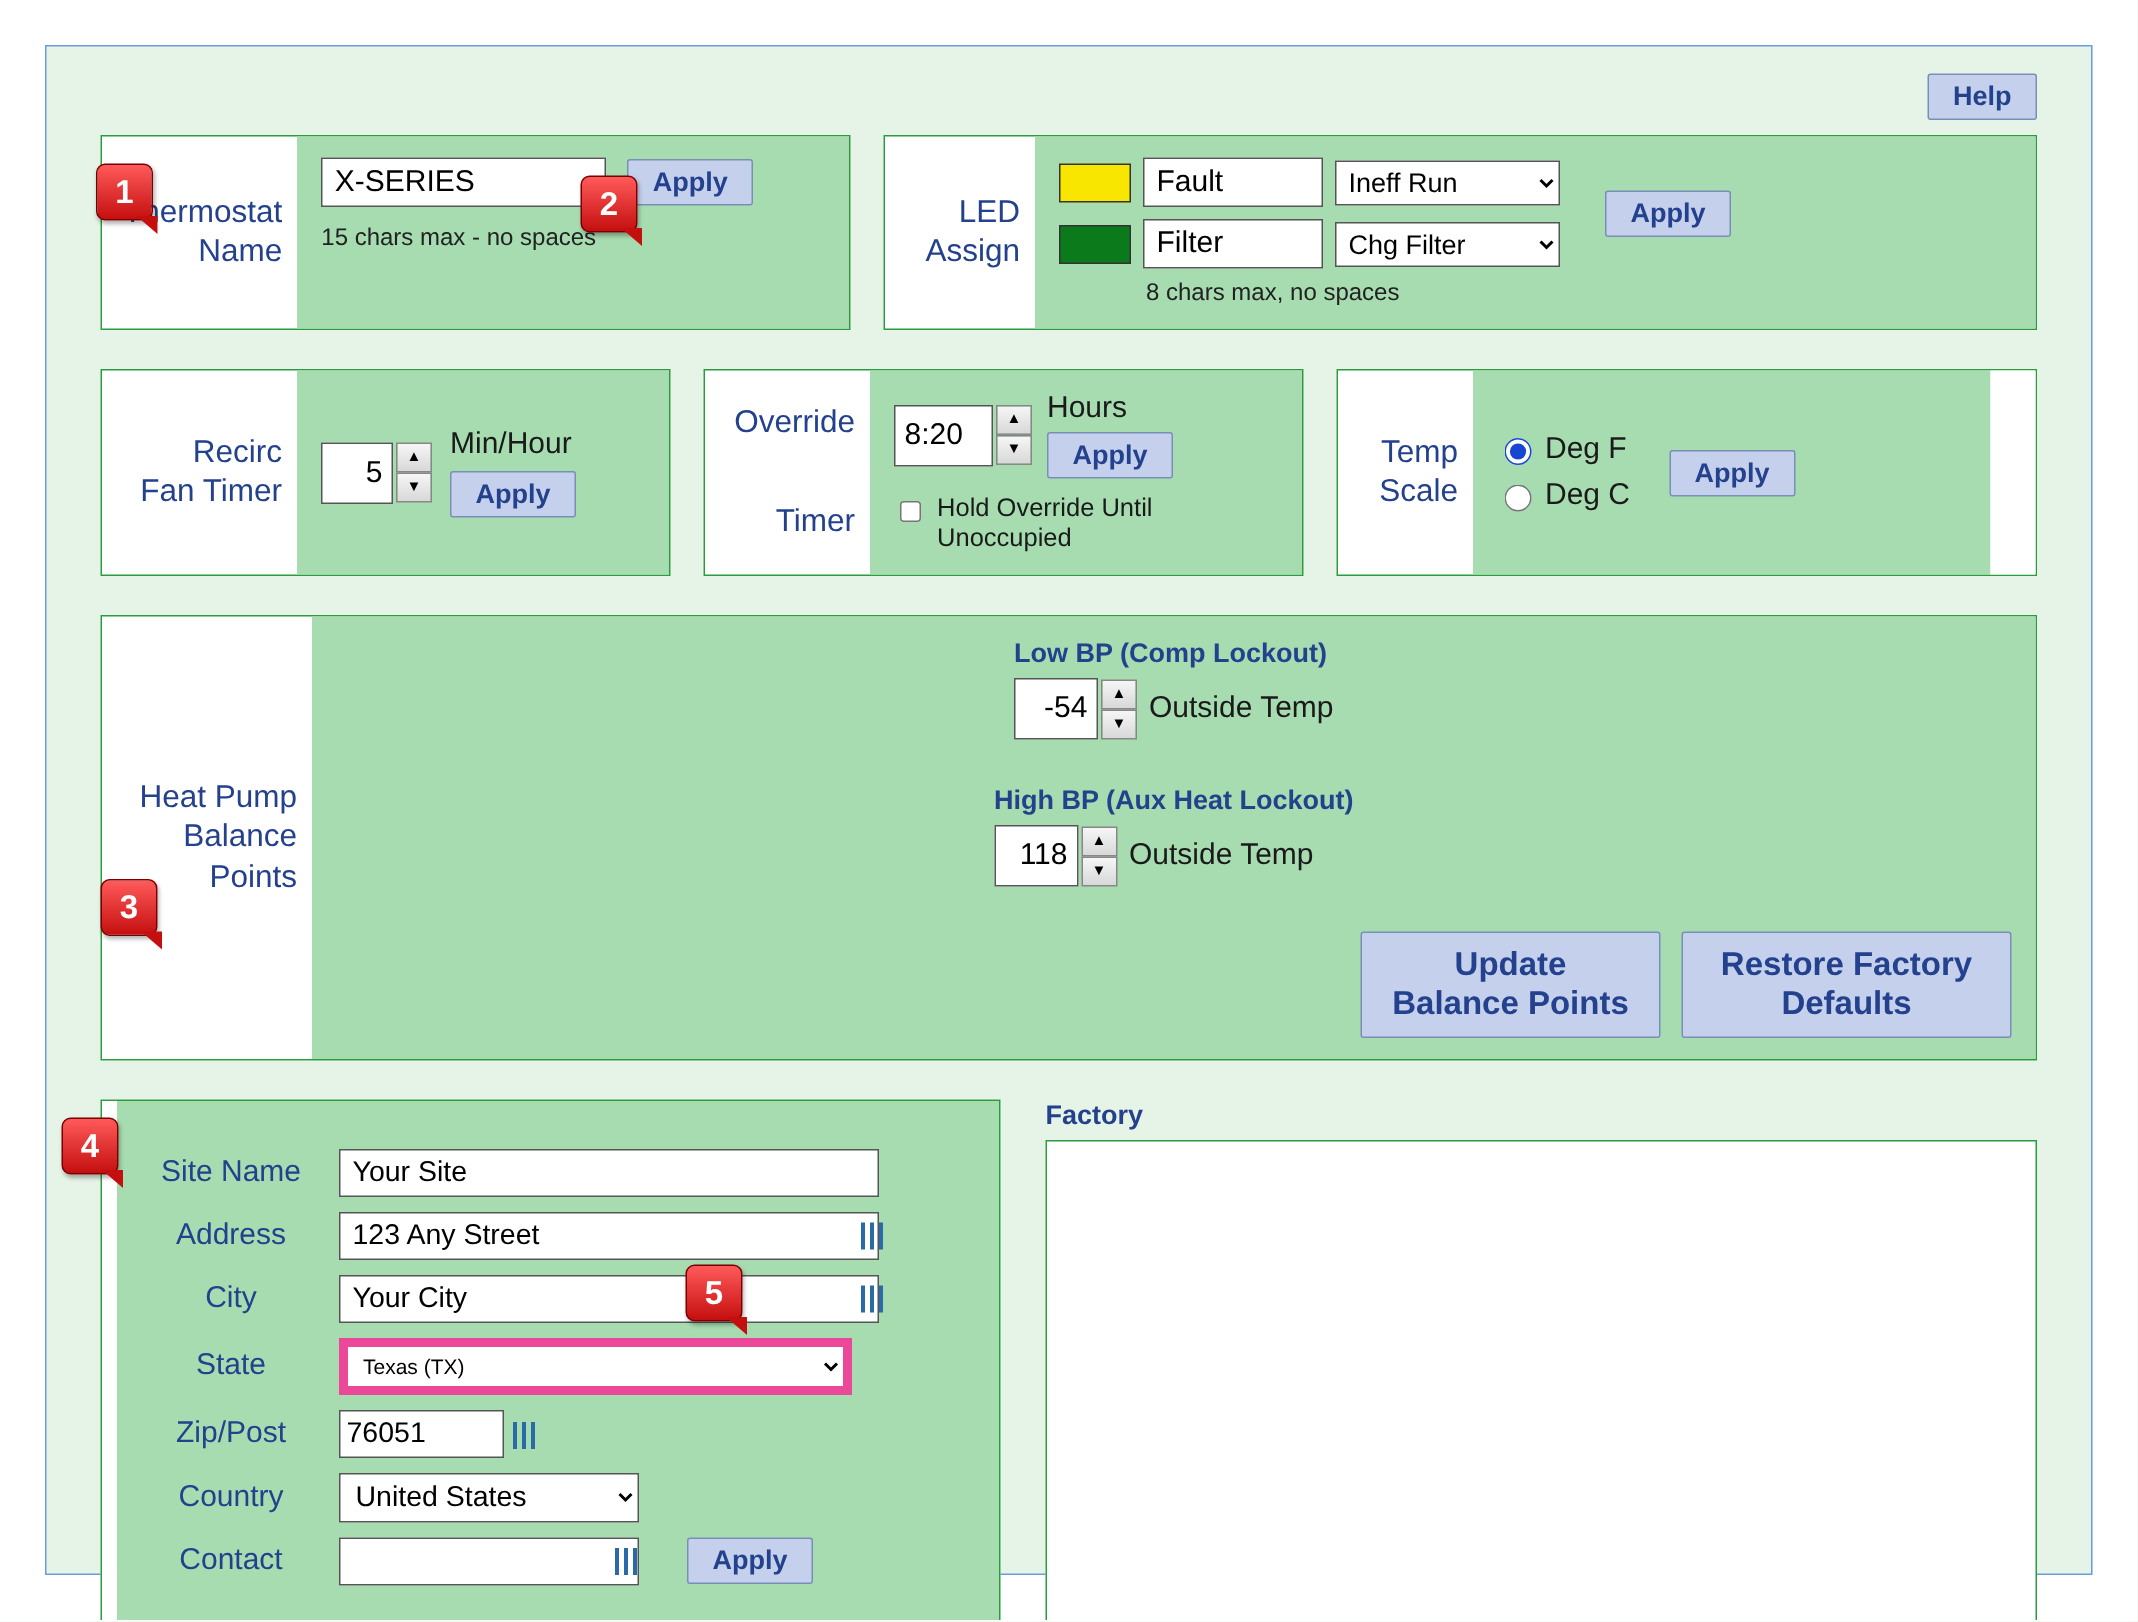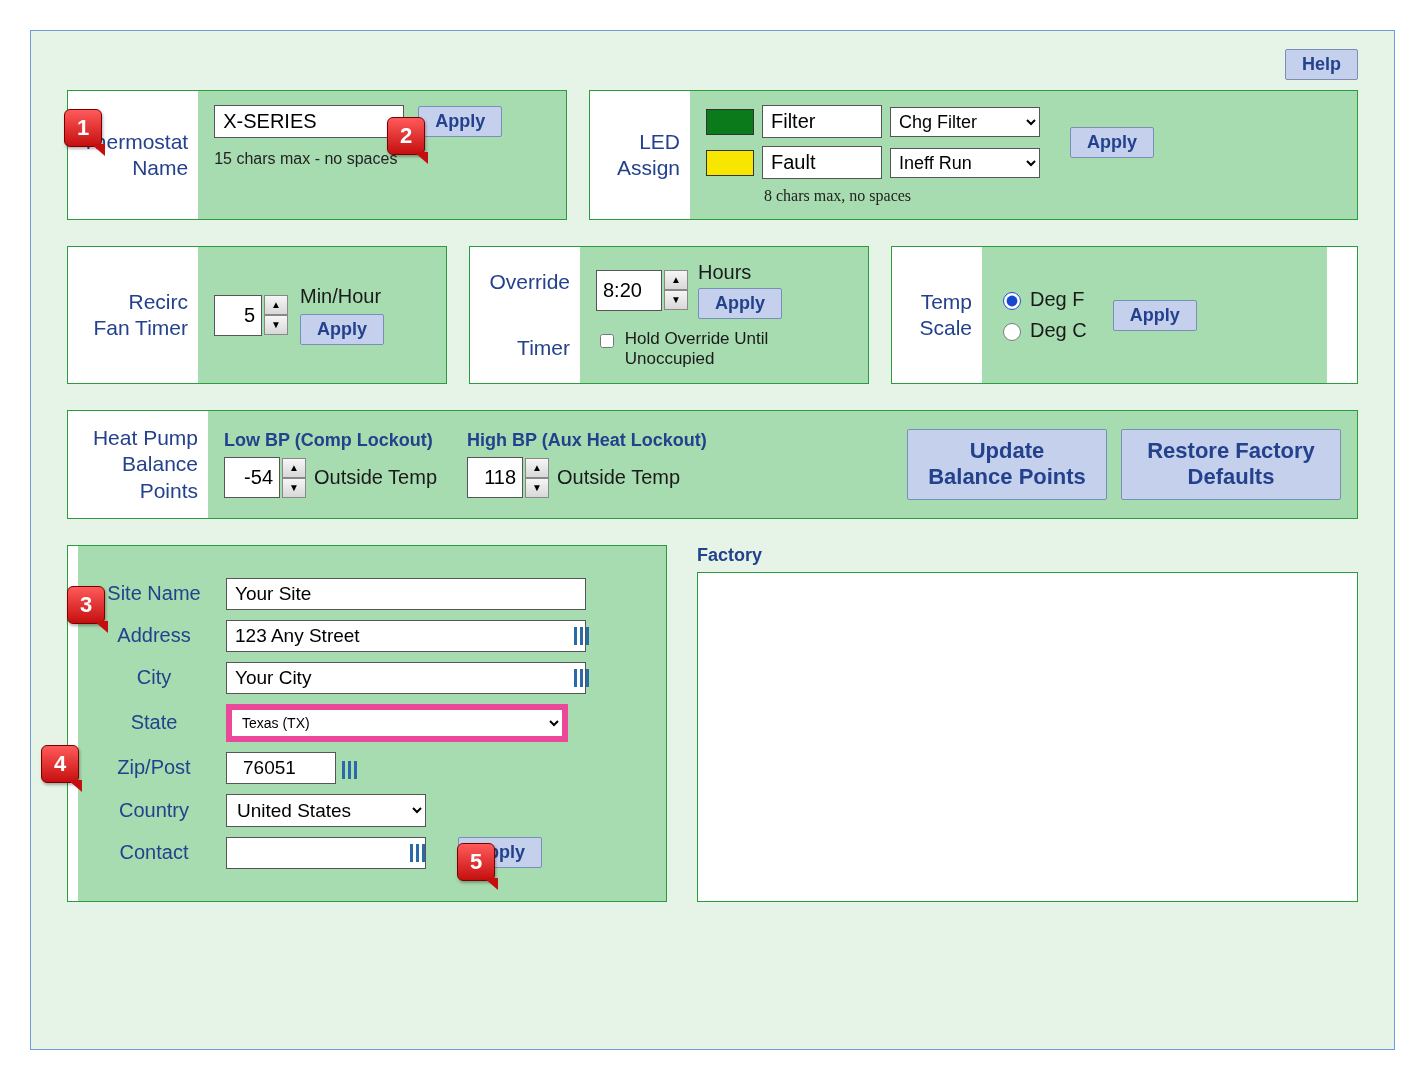--- a/index.html
+++ b/index.html
@@ -93,21 +93,21 @@
   }
   .stxt { font-size: 20px; color:#1a1a1a; }
   .radio-row { display:flex; align-items:center; gap:6px; font-size:20px; color:#1a1a1a; }
   input[type=radio] { width:18px; height:18px; accent-color:#1746d1; }
   input[type=checkbox] { width:18px; height:18px; }
   .sublabel { color:#24418d; font-weight:bold; font-size:18px; margin-bottom:6px;}
   .form-grid { display:grid; grid-template-columns: 120px 1fr; row-gap:10px; column-gap:12px; align-items:center; }
   .form-grid .lbl { color:#24418d; font-size:20px; text-align:center; }
   .long-input { width: 360px; font-size:19px; padding:4px 8px; border:1px solid #555; }
   .mid-input { width: 200px; font-size:19px; padding:4px 8px; border:1px solid #555; }
-  .short-input { width: 110px; font-size:19px; padding:4px 16px; border:1px solid #555; }
+  .short-input { width: 110px; font-size:19px; padding:4px 4px; border:1px solid #555; }
   .sel-long { width: 342px; font-size:14px; padding:4px 6px; border:6px solid #ec4899; background:#fff;}
   .sel-mid { width: 200px; font-size:19px; padding:4px 6px; border:1px solid #555; background:#fff;}
   .messages-box {
     border: 1.5px solid #2a9c3d;
     background:#fff;
     height: 330px;
     width: 100%;
   }
   .marker {
     position: absolute;
@@ -167,37 +167,37 @@
 
     <div class="panel" style="flex:1;">
       <div class="panel-label" style="min-width:100px;">
         <span>LED</span>
         <span>Assign</span>
       </div>
       <div class="panel-body col" style="gap:8px;">
         <div style="display:flex; gap:10px; align-items:center;">
           <div style="display:flex; flex-direction:column; gap:8px;">
             <div style="display:flex; gap:8px; align-items:center;">
+              <div class="swatch yellow-sw"></div>
+              <input type="text" class="field" style="width: 120px;" value="Fault">
+              <select class="sel" style="width:150px;">
+                <option>Ineff Run</option>
+              </select>
+            </div>
+            <div style="display:flex; gap:8px; align-items:center;">
               <div class="swatch green-sw"></div>
               <input type="text" class="field" style="width: 120px;" value="Filter">
               <select class="sel" style="width:150px;">
                 <option>Chg Filter</option>
               </select>
             </div>
-            <div style="display:flex; gap:8px; align-items:center;">
-              <div class="swatch yellow-sw"></div>
-              <input type="text" class="field" style="width: 120px;" value="Fault">
-              <select class="sel" style="width:150px;">
-                <option>Ineff Run</option>
-              </select>
-            </div>
           </div>
           <button class="btn" style="margin-left:20px;">Apply</button>
         </div>
-        <div class="hint" style="margin-left:58px;font-family:Liberation Serif, serif;">8 chars max, no spaces</div>
+        <div class="hint" style="margin-left:58px;">8 chars max, no spaces</div>
       </div>
     </div>
   </div>
 
   <div class="row">
     <div class="panel" style="width:380px;">
       <div class="panel-label">
         <span>Recirc</span>
         <span>Fan Timer</span>
       </div>
@@ -264,21 +264,21 @@
     </div>
   </div>
 
   <div class="row">
     <div class="panel" style="width:100%;">
       <div class="panel-label" style="min-width:140px;">
         <span>Heat Pump</span>
         <span>Balance</span>
         <span>Points</span>
       </div>
-      <div class="panel-body" style="gap:30px;">
+      <div class="panel-body" style="gap:30px;flex-direction:column;">
         <div>
           <div class="sublabel">Low BP (Comp Lockout)</div>
           <div style="display:flex; gap:8px; align-items:center;">
             <div class="spin-wrap">
               <input class="spin-input" style="width: 56px;" value="-54">
               <div class="spin-btns">
                 <div class="spin-btn">▲</div>
                 <div class="spin-btn">▼</div>
               </div>
             </div>

